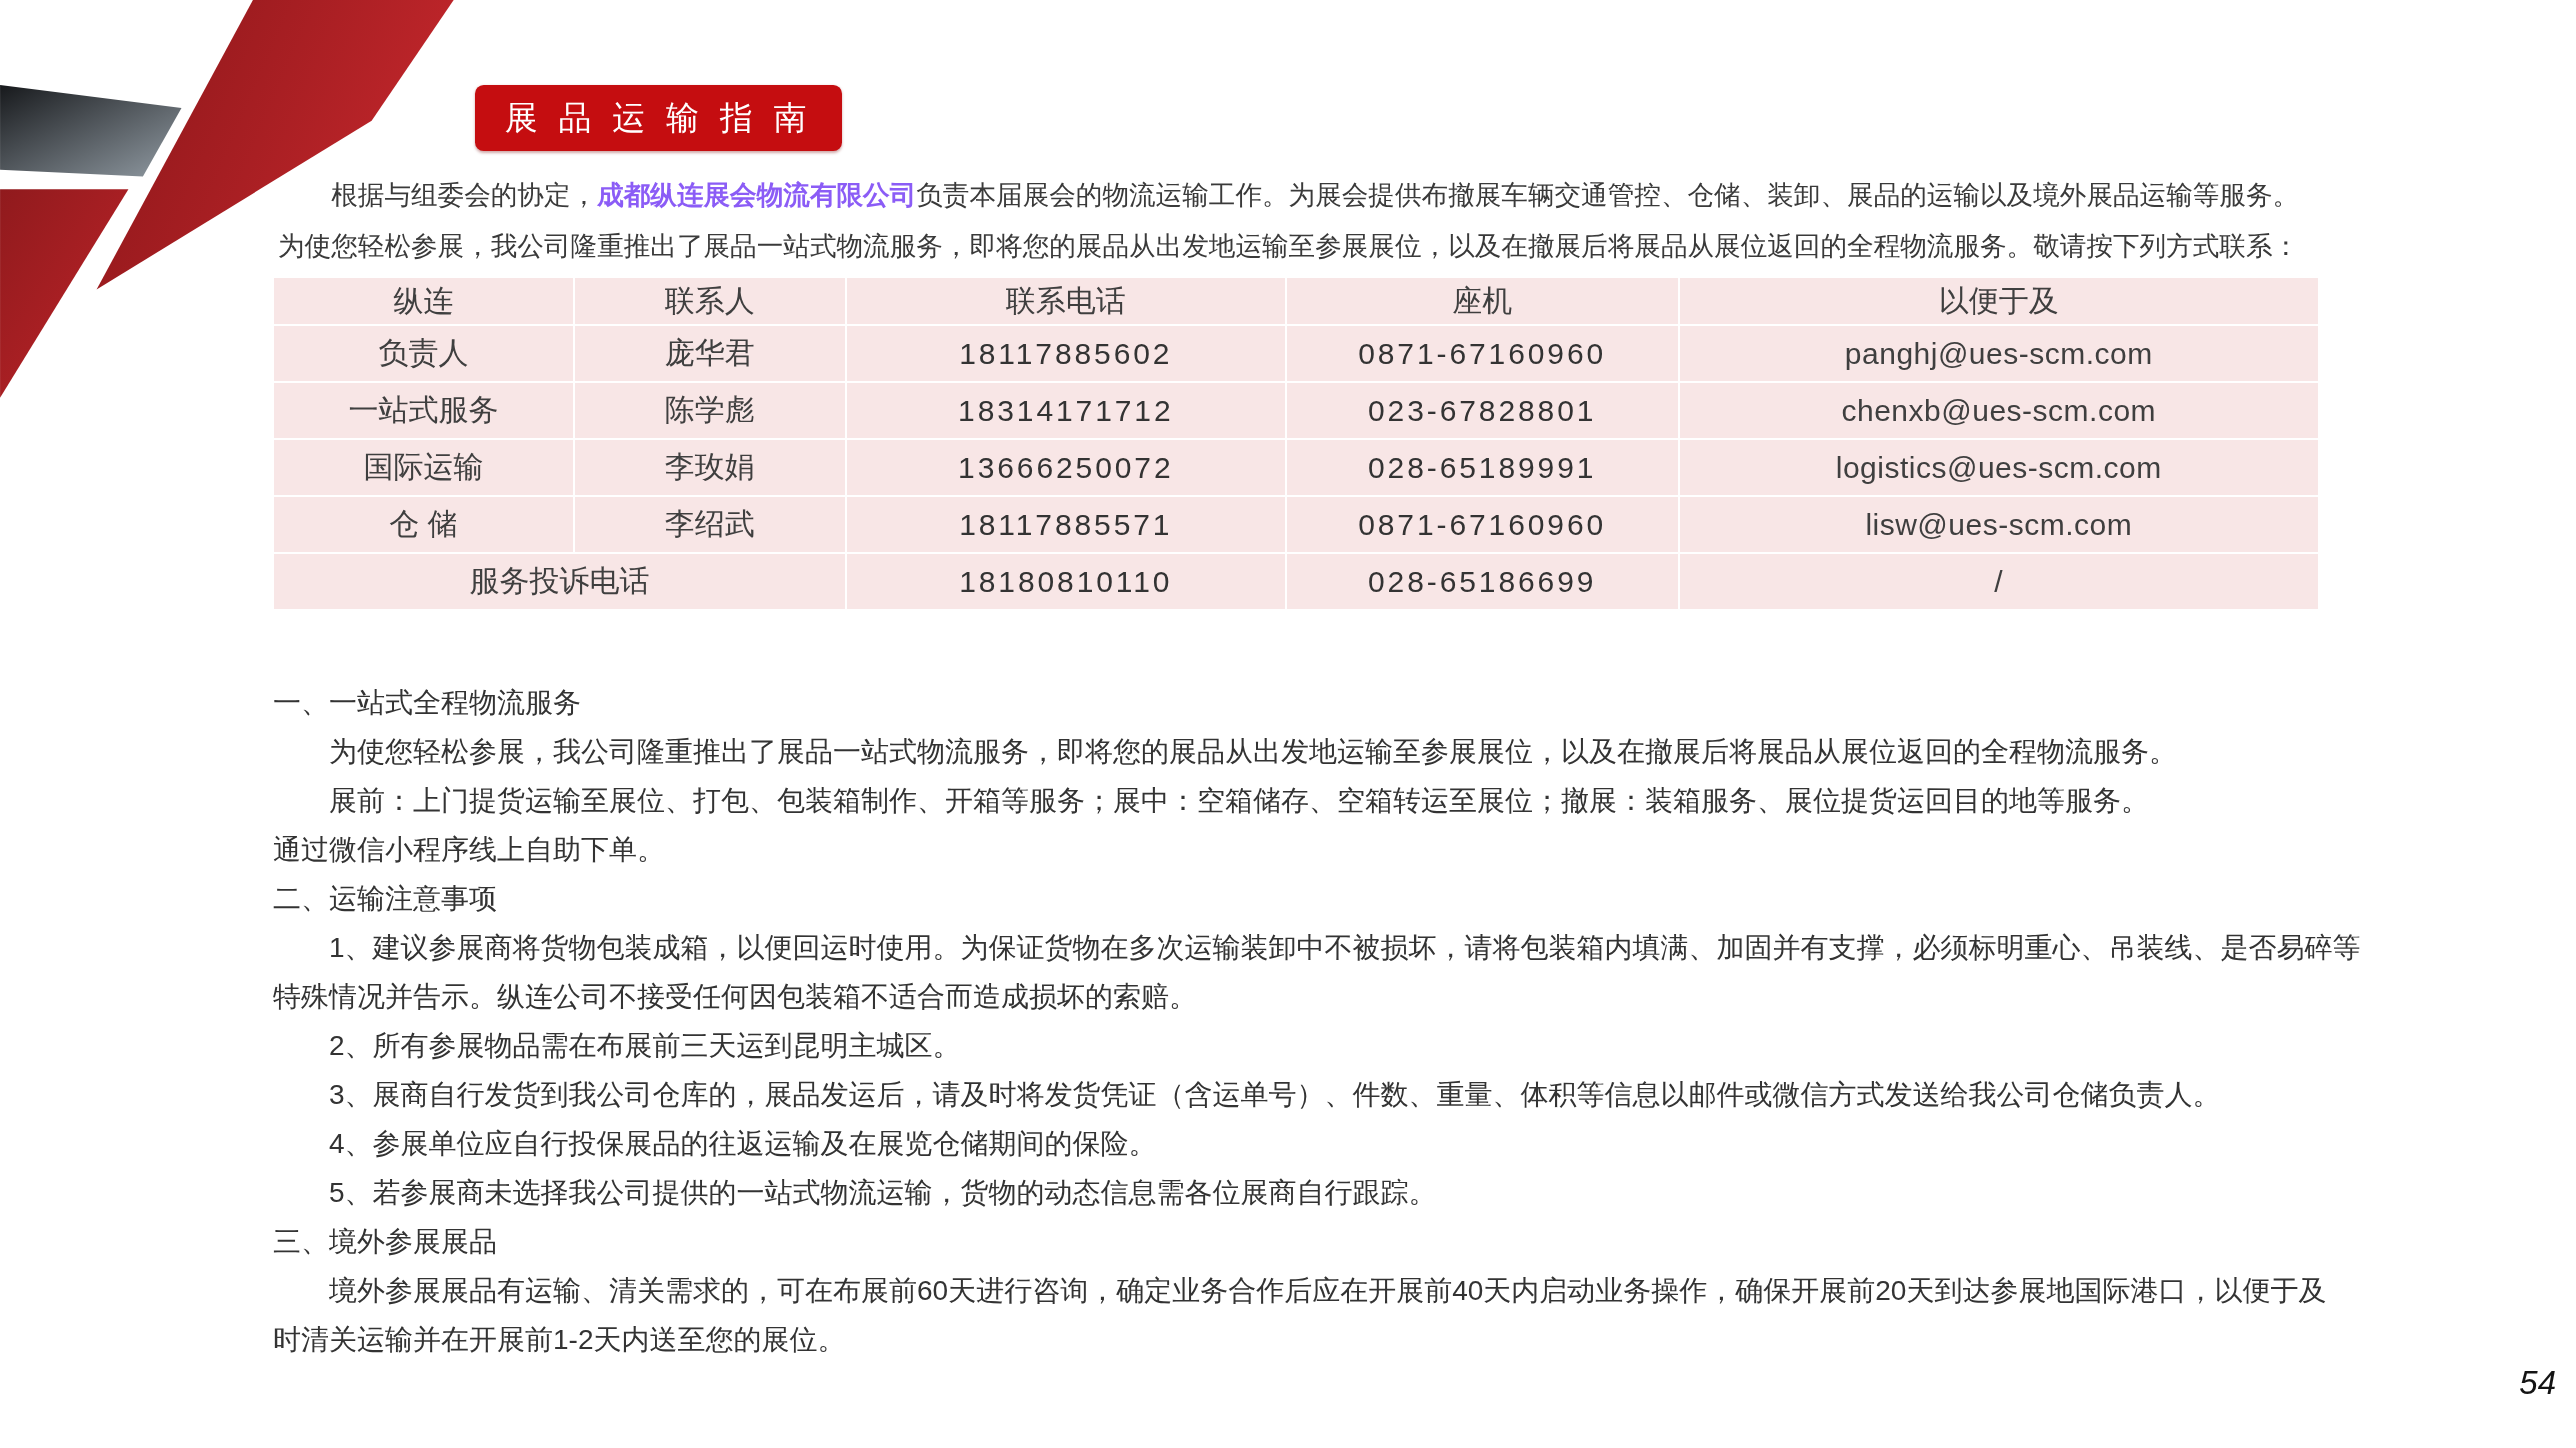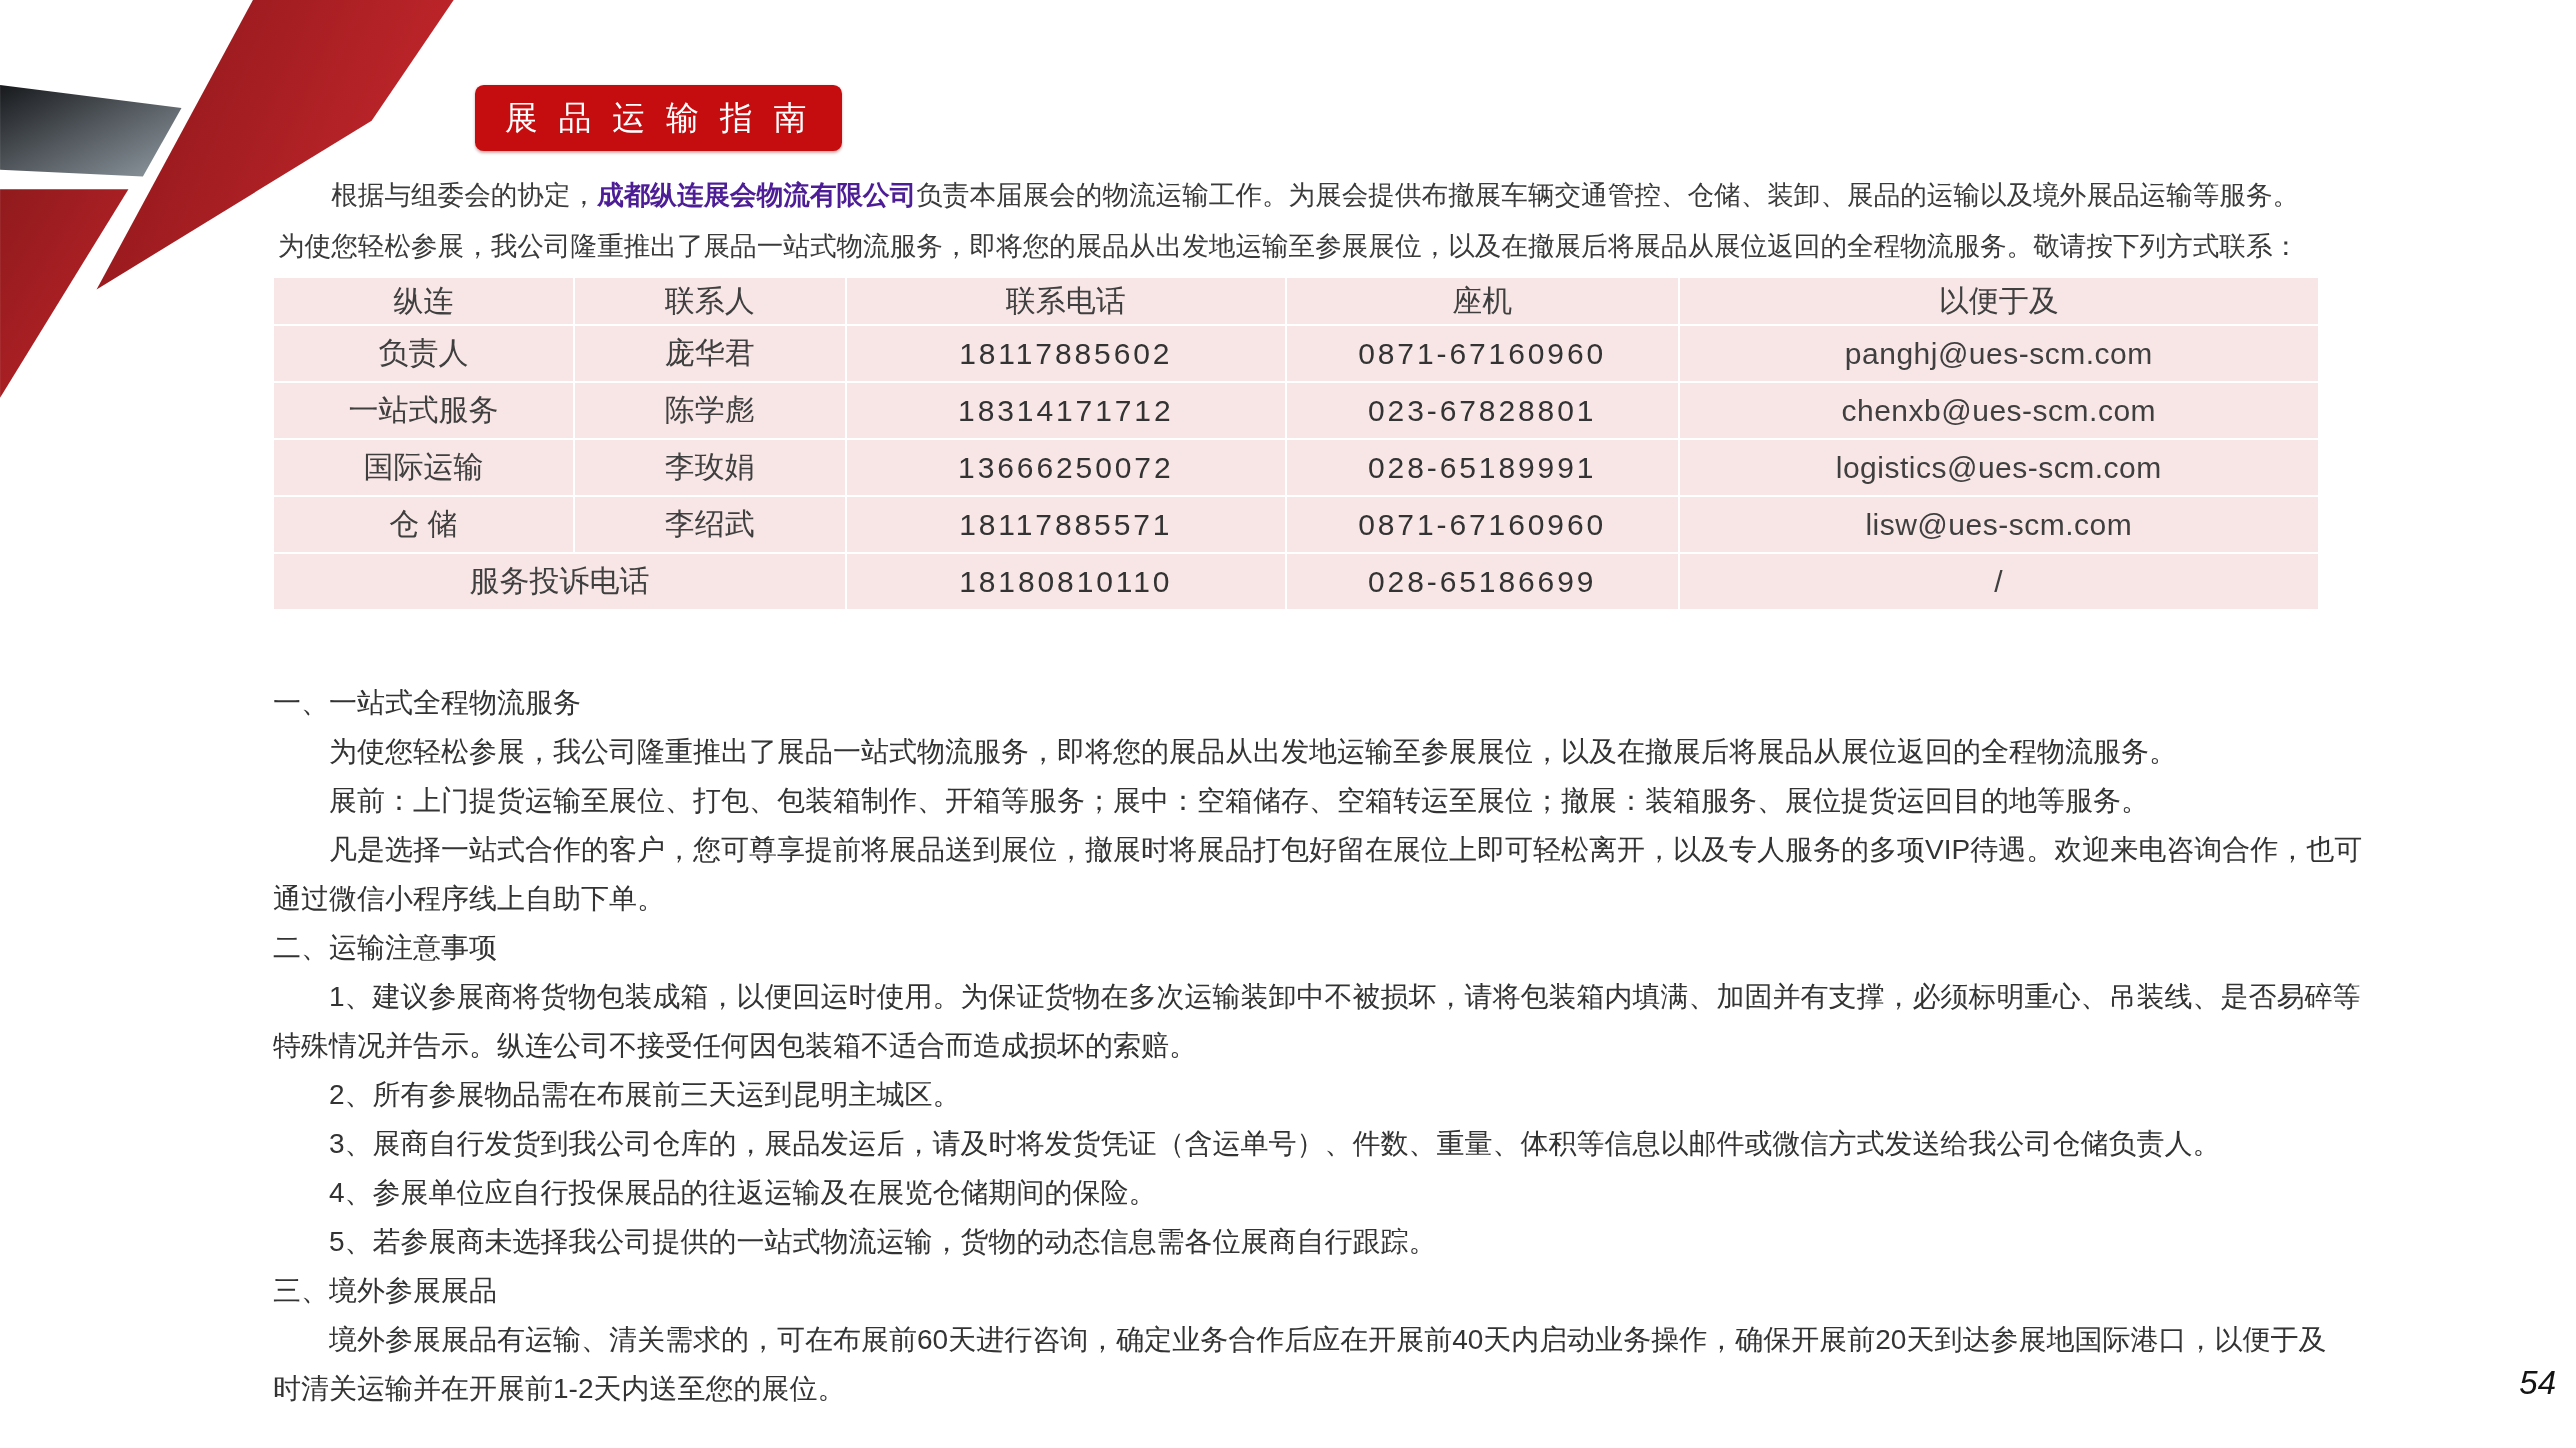--- a/index.html
+++ b/index.html
@@ -14,21 +14,21 @@
     position:absolute;left:475px;top:85px;width:367px;height:66px;
     background:#c50d10;border-radius:8.7px;
     display:flex;align-items:center;justify-content:center;
     color:#ffffff;font-size:33px;letter-spacing:5.8px;
     box-shadow:0 1.9px 2.9px rgba(120,10,10,.35);
   }
   
   .intro{position:absolute;left:278px;top:170px;width:2125px;font-size:26.6px;line-height:51px;color:#3a3a3a;}
   .intro .ln1{text-indent:2em;white-space:nowrap;}
   .intro .ln2{white-space:nowrap;}
-  .intro b{color:#4c1d95;}
+  .intro b{color:#8b5cf6;}
   
   .contact-table{
     position:absolute;left:273px;top:277px;width:2046px;
     border-collapse:separate;border-spacing:0;table-layout:fixed;
     font-size:30px;color:#3f3f3f;
   }
   .contact-table th,.contact-table td{
     background:#f8e6e6;border:1.9px solid #ffffff;
     text-align:center;vertical-align:middle;font-weight:400;padding:0;
   }
@@ -131,21 +131,20 @@
         <td class="c-land">028-65186699</td>
         <td class="c-mail">/</td>
       </tr>
     </tbody>
   </table>
 
   <div class="body-text">
     <div class="bl h">一、一站式全程物流服务</div>
     <div class="bl p">为使您轻松参展，我公司隆重推出了展品一站式物流服务，即将您的展品从出发地运输至参展展位，以及在撤展后将展品从展位返回的全程物流服务。</div>
     <div class="bl p">展前：上门提货运输至展位、打包、包装箱制作、开箱等服务；展中：空箱储存、空箱转运至展位；撤展：装箱服务、展位提货运回目的地等服务。</div>
-    <div class="bl p">凡是选择一站式合作的客户，您可尊享提前将展品送到展位，撤展时将展品打包好留在展位上即可轻松离开，以及专人服务的多项VIP待遇。欢迎来电咨询合作，也可</div>
     <div class="bl cont">通过微信小程序线上自助下单。</div>
     <div class="bl h">二、运输注意事项</div>
     <div class="bl p">1、建议参展商将货物包装成箱，以便回运时使用。为保证货物在多次运输装卸中不被损坏，请将包装箱内填满、加固并有支撑，必须标明重心、吊装线、是否易碎等</div>
     <div class="bl cont">特殊情况并告示。纵连公司不接受任何因包装箱不适合而造成损坏的索赔。</div>
     <div class="bl p">2、所有参展物品需在布展前三天运到昆明主城区。</div>
     <div class="bl p">3、展商自行发货到我公司仓库的，展品发运后，请及时将发货凭证（含运单号）、件数、重量、体积等信息以邮件或微信方式发送给我公司仓储负责人。</div>
     <div class="bl p">4、参展单位应自行投保展品的往返运输及在展览仓储期间的保险。</div>
     <div class="bl p">5、若参展商未选择我公司提供的一站式物流运输，货物的动态信息需各位展商自行跟踪。</div>
     <div class="bl h">三、境外参展展品</div>
     <div class="bl p">境外参展展品有运输、清关需求的，可在布展前60天进行咨询，确定业务合作后应在开展前40天内启动业务操作，确保开展前20天到达参展地国际港口，以便于及</div>

